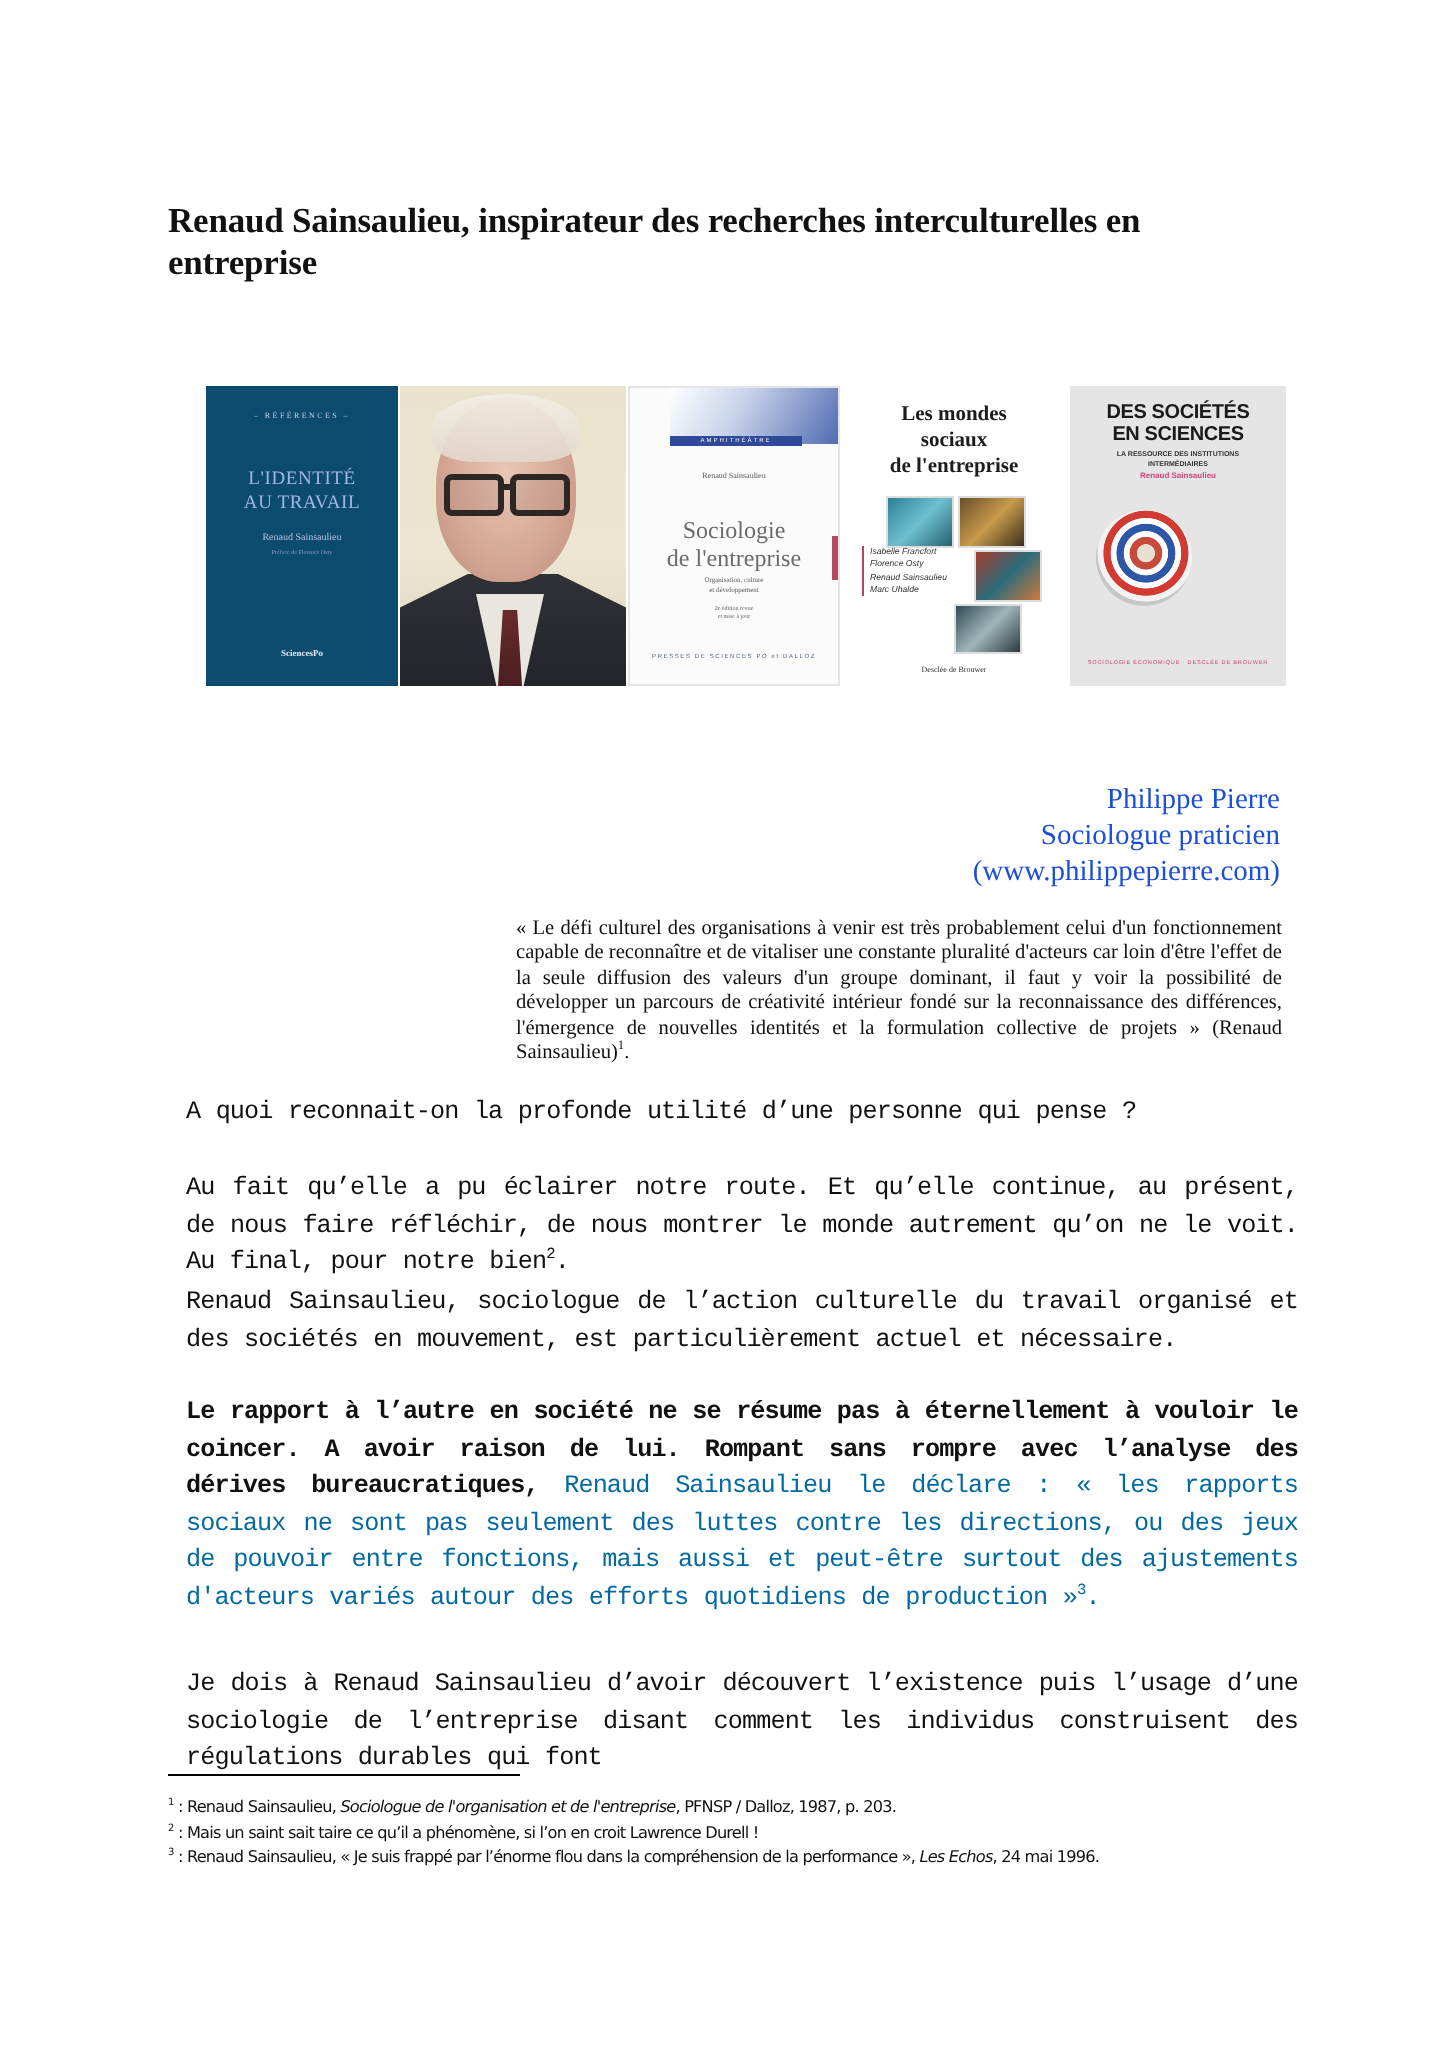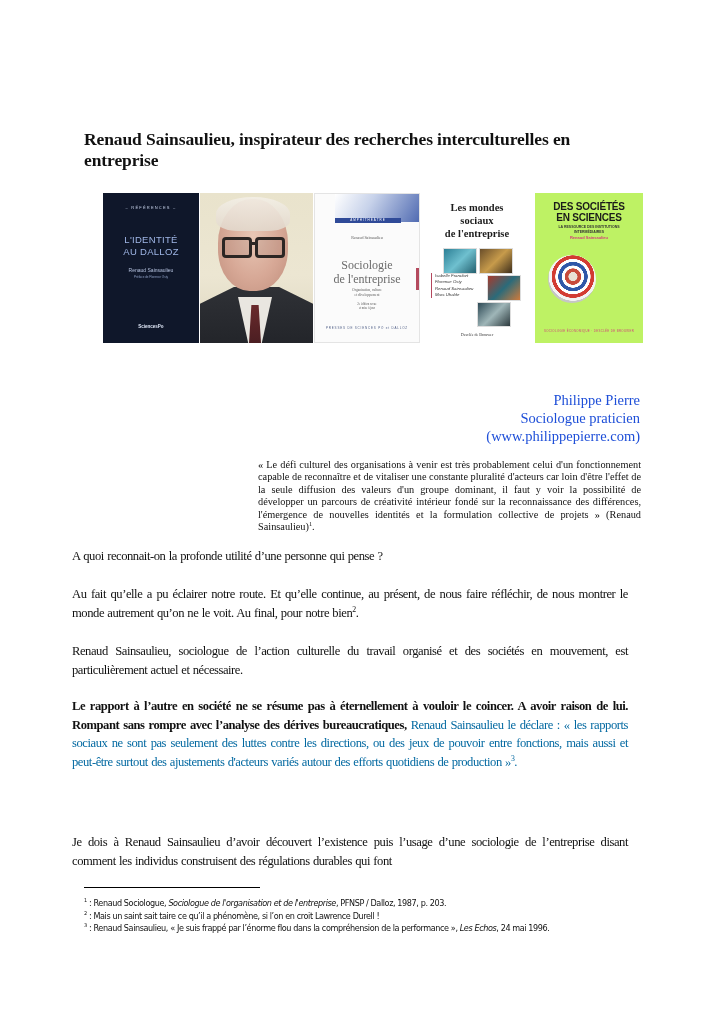--- a/index.html
+++ b/index.html
@@ -1,30 +1,30 @@
 <!DOCTYPE html>
 <html><head>
   <meta charset="utf-8">
   <style>
     html, body { margin: 0; padding: 0; background: #ffffff; }
     body { width: 724px; height: 1024px; position: relative; overflow: hidden; color: #000; }
     .abs { position: absolute; }
 
     .title {
-      left: 84px; top: 117px; width: 560px;
+      left: 84px; top: 88px; width: 560px;
       font-family: "Liberation Serif", serif; font-weight: bold;
       font-size: 17.5px; line-height: 21px; color: #111;
       letter-spacing: -0.1px;
     }
 
     
     .strip { left: 103px; top: 193px; width: 540px; height: 150px; }
     .cover { position: absolute; top: 0; height: 150px; overflow: hidden; box-sizing: border-box; }
 
-    .cov1 { left: 0; width: 96px; background: #0f172a; color: #cfd9ef; font-family: Liberation Sans, sans-serif; text-align: center; }
+    .cov1 { left: 0; width: 96px; background: #0c4a6e; color: #cfd9ef; font-family: Liberation Serif, serif; text-align: center; }
     .cov1 .series { margin-top: 12px; font-size: 4px; letter-spacing: 1.2px; color: #c8d3ea; }
     .cov1 .t { margin-top: 24px; font-size: 9.5px; line-height: 12px; color: #9fb6e6; letter-spacing: 0.3px; }
     .cov1 .au { margin-top: 9px; font-size: 5px; color: #b6c3df; }
     .cov1 .sub { margin-top: 2px; font-size: 3px; color: #8ea0c4; }
     .cov1 .pub { position: absolute; bottom: 14px; left: 0; right: 0; font-size: 4.5px; color: #e0e8f8; font-weight: bold; }
 
     .photo { left: 97px; width: 113px; background: linear-gradient(180deg, #e9e3cc 0%, #ece6d2 55%, #ddd6c0 100%); }
     .photo .head { position: absolute; left: 18px; top: 6px; width: 70px; height: 92px; border-radius: 48% 48% 45% 45%; background: radial-gradient(ellipse at 50% 40%, #e8c7b5 0%, #d7a896 55%, #c08f7d 100%); }
     .photo .hair { position: absolute; left: 16px; top: 4px; width: 74px; height: 34px; border-radius: 50% 50% 30% 30%; background: linear-gradient(180deg, #f3efe6 0%, #e2d8cc 100%); opacity: 0.9; }
     .photo .glasses-l, .photo .glasses-r { position: absolute; top: 44px; width: 24px; height: 15px; border: 3px solid #2c2624; border-radius: 4px; background: rgba(120,90,80,0.15); }
@@ -48,21 +48,21 @@
     .cov4 { left: 318px; width: 112px; background: #ffffff; font-family: "Liberation Serif", serif; text-align: center; color: #1c1c1c; }
     .cov4 .t { position: absolute; top: 8px; left: 0; right: 0; font-size: 10.5px; line-height: 13px; font-weight: bold; }
     .cov4 .ph { position: absolute; border: 1px solid #ddd; }
     .cov4 .ph1 { left: 22px; top: 55px; width: 32px; height: 24px; background: linear-gradient(135deg, #2c7f95, #6fc0cf 50%, #24606f); }
     .cov4 .ph2 { left: 58px; top: 55px; width: 32px; height: 24px; background: linear-gradient(135deg, #6a4e2a, #c79b4b 50%, #3d2e1b); }
     .cov4 .ph3 { left: 66px; top: 82px; width: 32px; height: 24px; background: linear-gradient(135deg, #a83a2c, #2b6b7a 50%, #d07a3a); }
     .cov4 .ph4 { left: 56px; top: 109px; width: 32px; height: 23px; background: linear-gradient(135deg, #2e4a56, #9fb6b8 50%, #2c3a3e); }
     .cov4 .authors { position: absolute; left: 10px; top: 80px; text-align: left; font-family: "Liberation Sans", sans-serif; font-style: italic; font-size: 4.3px; line-height: 6.3px; color: #333; border-left: 1.5px solid #b4475d; padding-left: 3px; }
     .cov4 .pub { position: absolute; bottom: 6px; left: 0; right: 0; font-size: 4px; color: #333; }
 
-    .cov5 { left: 432px; width: 108px; background: #bef264; font-family: "Liberation Sans", sans-serif; text-align: center; }
+    .cov5 { left: 432px; width: 108px; background: #e5e5e5; font-family: "Liberation Sans", sans-serif; text-align: center; }
     .cov5 .t { position: absolute; top: 8px; left: 0; right: 0; font-size: 10px; line-height: 11px; font-weight: bold; color: #1a1a1a; letter-spacing: -0.2px; }
     .cov5 .sub { position: absolute; top: 32px; left: 0; right: 0; font-size: 3.5px; line-height: 4.5px; font-weight: bold; color: #333; }
     .cov5 .au { position: absolute; top: 42px; left: 0; right: 0; font-size: 4px; color: #d2427a; font-weight: bold; }
     .cov5 .disc { position: absolute; left: 13px; top: 62px; width: 48px; height: 48px; border-radius: 50%;
       background: radial-gradient(circle at 52% 45%, #e9e0d4 0 12%, #c84a3b 13% 22%, #ffffff 23% 30%, #2f57a8 31% 40%, #ffffff 41% 48%, #d23b32 49% 58%, #f3f3f3 59% 66%, #c6c6c6 67% 100%); }
     .cov5 .base { position: absolute; left: 18px; top: 95px; width: 40px; height: 22px; border-radius: 0 0 50% 50%; background: linear-gradient(180deg, #bdbdbd, #e5e5e5); z-index: -1; }
     .cov5 .pub { position: absolute; bottom: 10px; left: 0; right: 0; font-size: 2.8px; color: #d2427a; letter-spacing: 0.4px; }
 
     .author-block {
       right: 84px; top: 391px; text-align: right;
@@ -70,22 +70,22 @@
     }
 
     .epigraph {
       left: 258px; top: 459px; width: 383px;
       font-family: "Liberation Serif", serif; font-size: 10.3px; line-height: 12.4px;
       text-align: justify; color: #111;
     }
     sup { font-size: 0.62em; line-height: 0; vertical-align: super; }
 
     .body-text {
-      left: 72px; width: 556px;
-      font-family: Liberation Serif, serif; font-size: 12.6px; line-height: 18.6px;
+      left: 93px; width: 556px;
+      font-family: Liberation Mono, monospace; font-size: 12.6px; line-height: 18.6px;
       text-align: justify; color: #111; letter-spacing: -0.45px; word-spacing: 0.6px;
     }
     .p1 { top: 547px; }
     .p2 { top: 585px; }
     .p3 { top: 642px; }
     .p4 { top: 697px; }
     .p5 { top: 833px; }
     .gray { color: #0369a1; }
     .bold { font-weight: bold; }
 
@@ -100,21 +100,21 @@
 </head>
 <body>
 
 <h1 class="abs title">Renaud Sainsaulieu, inspirateur des recherches interculturelles en entreprise</h1>
 
 <div class="abs strip">
   <div class="cover cov1">
     <div class="series">– RÉFÉRENCES –</div>
     <div class="t">
       <div>L'IDENTITÉ</div>
-      <div>AU DALLOZ</div>
+      <div>AU TRAVAIL</div>
     </div>
     <div class="au">Renaud Sainsaulieu</div>
     <div class="sub">Préface de Florence Osty</div>
     <div class="pub">SciencesPo</div>
   </div>
 
   <div class="cover photo">
     <div class="jacket"></div>
     <div class="shirt"></div>
     <div class="tie"></div>
@@ -196,16 +196,16 @@
 
 <div class="abs body-text p4">
   <p style="margin:0"><span class="bold">Le rapport à l’autre en société ne se résume pas à éternellement à vouloir le coincer. A avoir raison de lui. Rompant sans rompre avec l’analyse des dérives bureaucratiques,</span><span class="gray"> Renaud Sainsaulieu le déclare : « les rapports sociaux ne sont pas seulement des luttes contre les directions, ou des jeux de pouvoir entre fonctions, mais aussi et peut-être surtout des ajustements d'acteurs variés autour des efforts quotidiens de production »</span><sup class="gray">3</sup><span class="gray">.</span></p>
 </div>
 
 <p class="abs body-text p5" style="margin:0">Je dois à Renaud Sainsaulieu d’avoir découvert l’existence puis l’usage d’une sociologie de l’entreprise disant comment les individus construisent des régulations durables qui font</p>
 
 <div class="abs fn-rule"></div>
 
 <div class="abs footnotes">
-  <div><sup>1</sup><span> : Renaud Sociologue, </span><i>Sociologue de l'organisation et de l'entreprise</i><span>, PFNSP / Dalloz, 1987, p. 203.</span></div>
+  <div><sup>1</sup><span> : Renaud Sainsaulieu, </span><i>Sociologue de l'organisation et de l'entreprise</i><span>, PFNSP / Dalloz, 1987, p. 203.</span></div>
   <div><sup>2</sup><span> : Mais un saint sait taire ce qu’il a phénomène, si l’on en croit Lawrence Durell !</span></div>
   <div><sup>3</sup><span> : Renaud Sainsaulieu, « Je suis frappé par l’énorme flou dans la compréhension de la performance », </span><i>Les Echos</i><span>, 24 mai 1996.</span></div>
 </div>
 
 </body></html>

